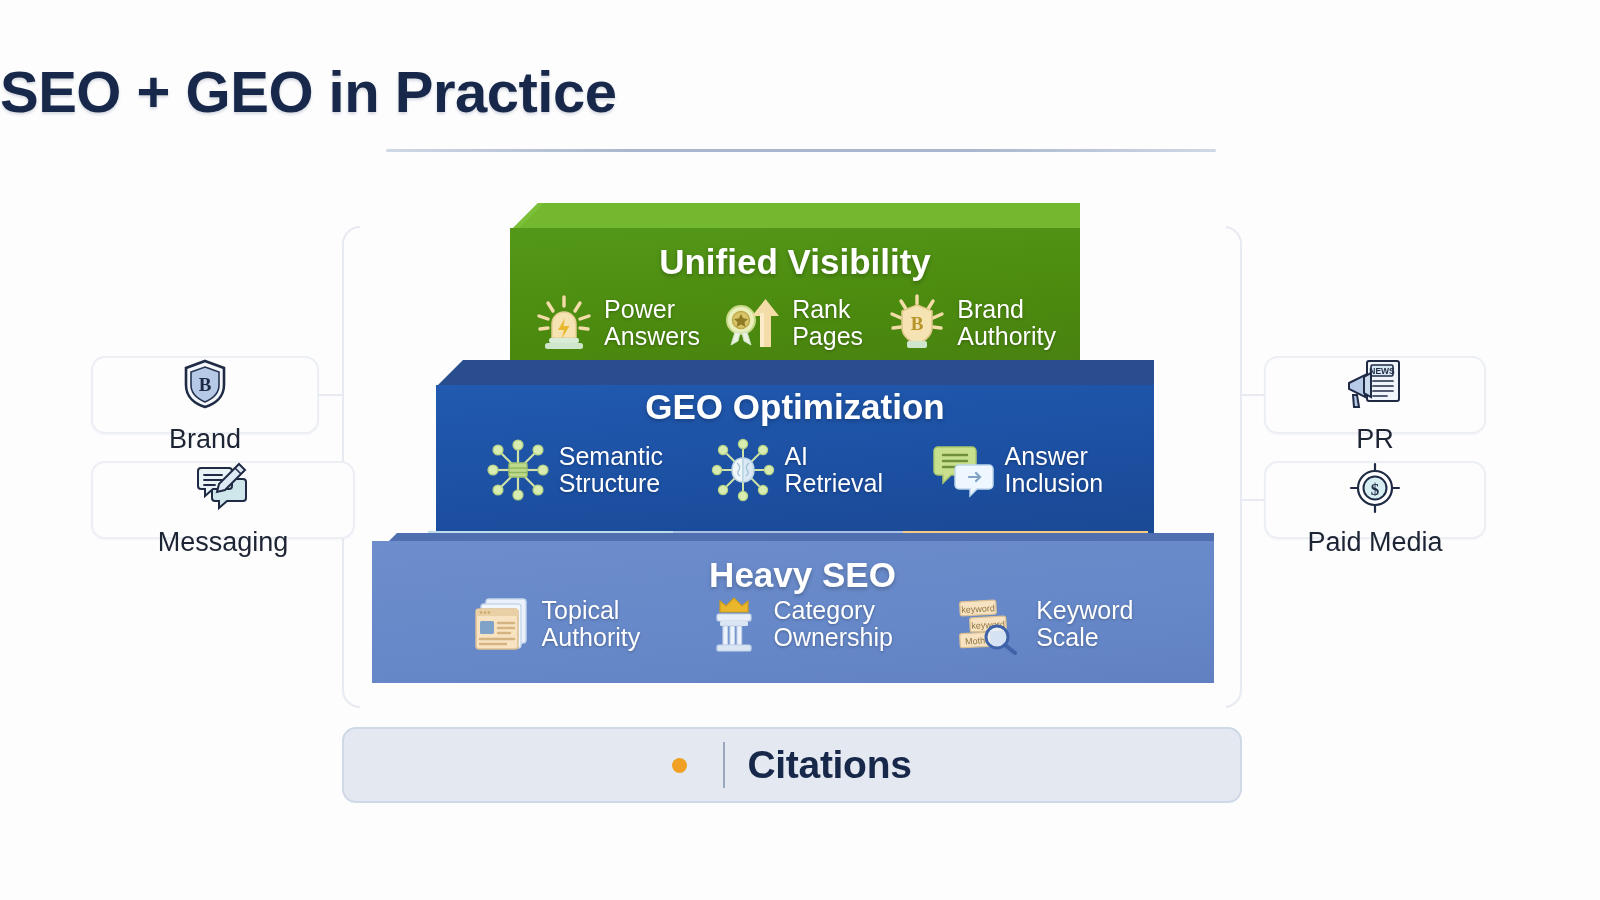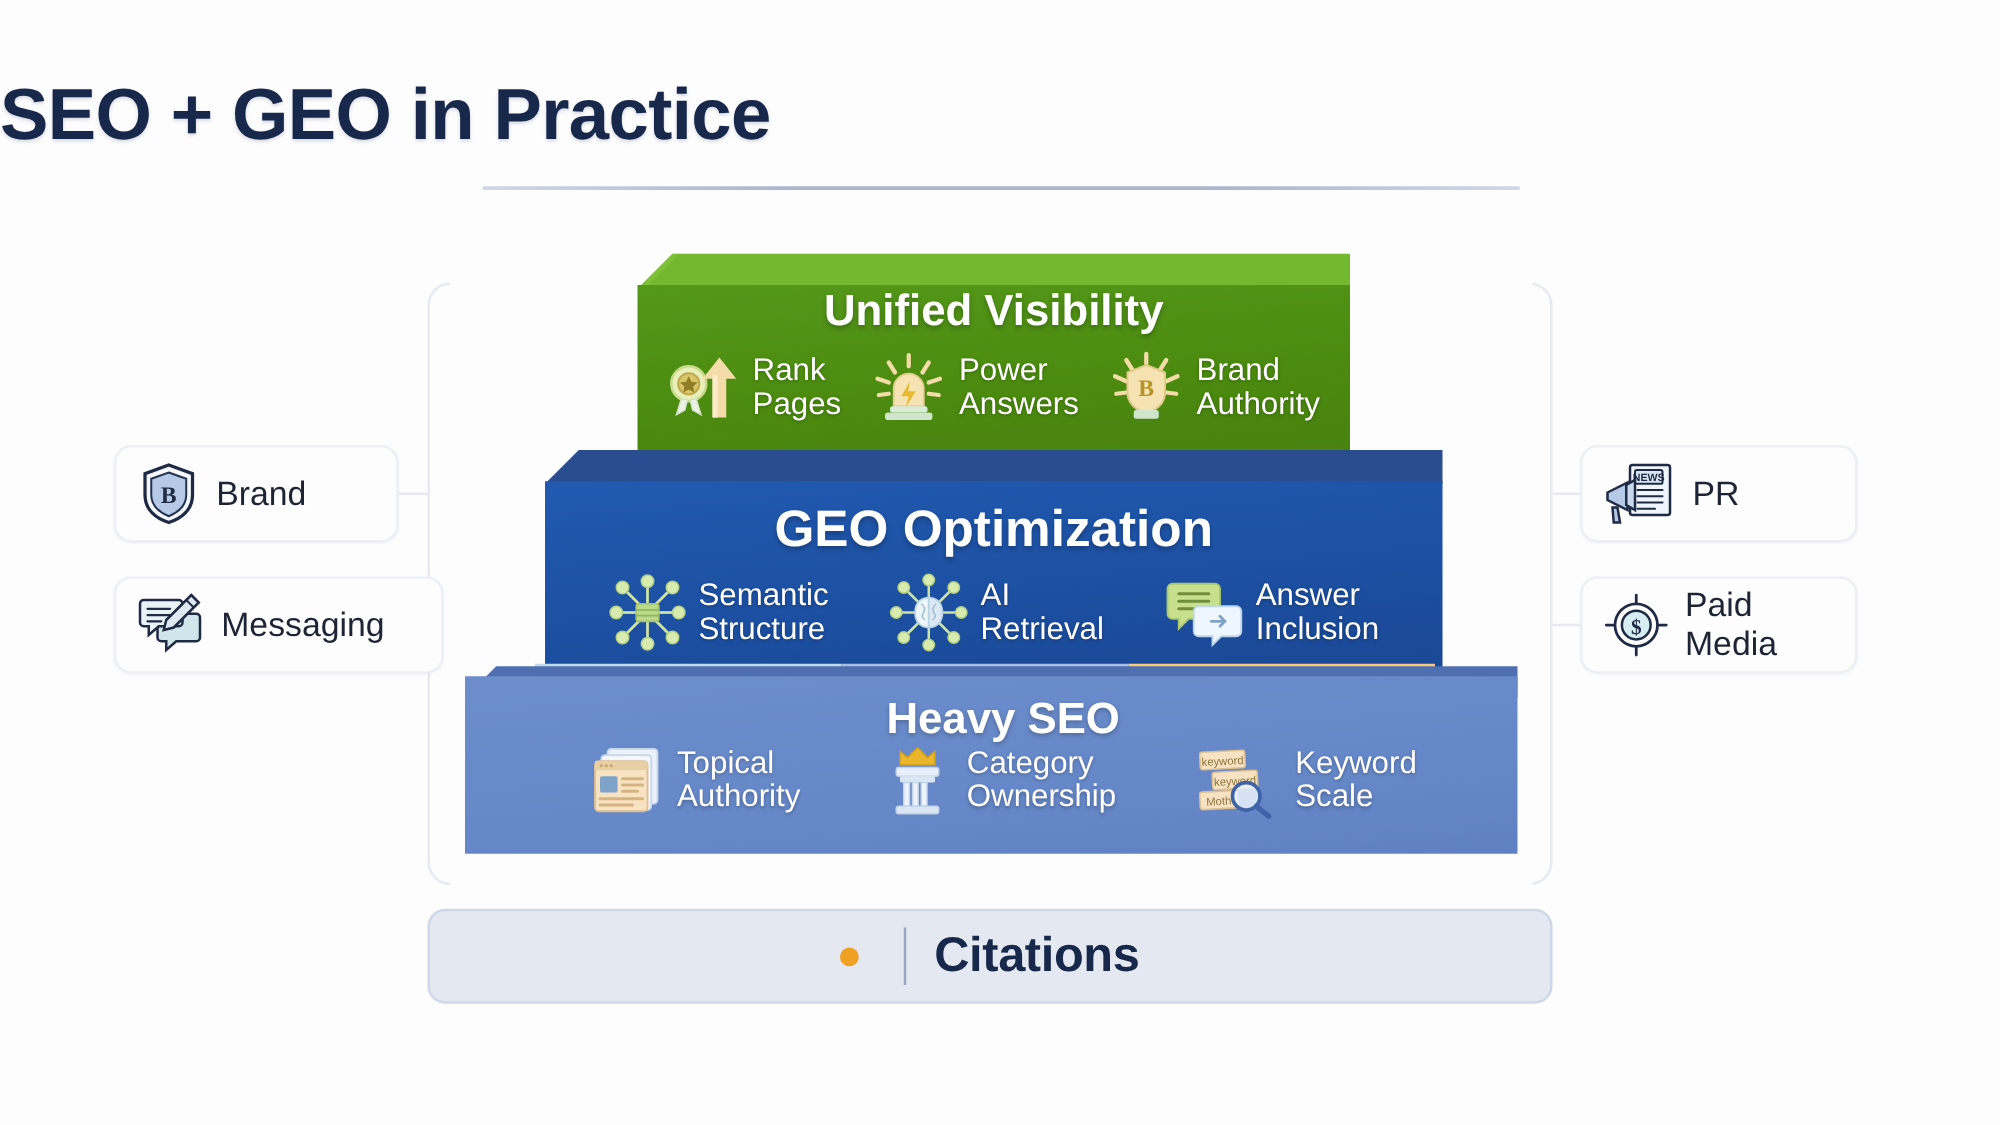--- a/index.html
+++ b/index.html
@@ -102,20 +102,21 @@
     height: 78px;
     box-sizing: border-box;
     background: #fdfdfe;
     border: 2px solid #eceff4;
     border-radius: 14px;
     display: flex;
     align-items: center;
     gap: 14px;
     padding: 0 18px;
     box-shadow: 0 1px 2px rgba(40,55,90,0.04);
+    flex-direction: column;
   }
   .side-card .sc-label {
     font-size: 27px;
     color: #1d2433;
   }
   .connector {
     position: absolute;
     height: 2px;
     background: #e7eaf0;
   }
@@ -172,43 +173,22 @@
 
       <svg class="tier-top" width="570" height="28" viewBox="0 0 570 28">
         <polygon points="0,28 28,0 570,0 570,28" fill="#74b830"></polygon>
         <polygon points="0,28 28,0 34,0 6,28" fill="#80c53a" opacity="0.6"></polygon>
       </svg>
 
       <svg style="position:absolute; left:540px; top:0; " width="32" height="182" viewBox="0 0 32 182">
         <polygon points="0,0 30,0 30,154 0,182" fill="#74b830" opacity="0"></polygon>
       </svg>
       <div class="tier-face" style="top:25px; height:157px; background:linear-gradient(175deg,#54981a 0%,#4b8a0e 55%,#497f12 100%);">
-        <div class="tier-heading" style="font-size:35px; padding-top:1px;">Unified Visibility</div>
+        <div class="tier-heading" style="font-size:35px; padding-top:14px;">Unified Visibility</div>
         <div class="tier-items" style="margin-top:12px; padding:0 12px;">
-
-          <div class="tier-item">
-            <span class="ti-icon">
-              <svg width="58" height="56" viewBox="0 0 58 56">
-                <g>
-                  <circle cx="17" cy="25" r="14" fill="#e8efb9" stroke="#c9d98a" stroke-width="2"></circle>
-                  <circle cx="17" cy="25" r="8.5" fill="#d9c56a" stroke="#bfa94c" stroke-width="1.5"></circle>
-                  <path d="M17 19 l2.2 4.3 4.8 .6 -3.5 3.3 .9 4.7 -4.4-2.4 -4.4 2.4 .9-4.7 -3.5-3.3 4.8-.6z" fill="#8f7c27"></path>
-                  <path d="M11 37 l-4 13 7-4 2-8z" fill="#eaf3e2" stroke="#cfe0c4" stroke-width="1"></path>
-                  <path d="M23 37 l4 13 -7-4 -2-8z" fill="#eaf3e2" stroke="#cfe0c4" stroke-width="1"></path>
-                </g>
-                <g>
-                  <rect x="36" y="18" width="11" height="34" fill="#f3dca7"></rect>
-                  <polygon points="41.5,4 55,21 28,21" fill="#f3dca7"></polygon>
-                  <rect x="36" y="18" width="4" height="34" fill="#fbecc9"></rect>
-                </g>
-              </svg>
-            </span>
-            <span class="ti-label">Rank
-Pages</span>
-          </div>
 
           <div class="tier-item">
             <span class="ti-icon">
               <svg width="60" height="58" viewBox="0 0 60 58">
                 <g stroke="#f3dca7" stroke-width="3.4" stroke-linecap="round">
                   <line x1="30" y1="3" x2="30" y2="12"></line>
                   <line x1="14" y1="9" x2="19" y2="17"></line>
                   <line x1="46" y1="9" x2="41" y2="17"></line>
                   <line x1="5" y1="22" x2="14" y2="25"></line>
                   <line x1="55" y1="22" x2="46" y2="25"></line>
@@ -220,20 +200,41 @@
                 <rect x="15" y="44" width="30" height="5" rx="2" fill="#d9ecd7"></rect>
                 <rect x="11" y="49" width="38" height="6" rx="2.5" fill="#cfe6cd"></rect>
               </svg>
             </span>
             <span class="ti-label">Power
 Answers</span>
           </div>
 
           <div class="tier-item">
             <span class="ti-icon">
+              <svg width="58" height="56" viewBox="0 0 58 56">
+                <g>
+                  <circle cx="17" cy="25" r="14" fill="#e8efb9" stroke="#c9d98a" stroke-width="2"></circle>
+                  <circle cx="17" cy="25" r="8.5" fill="#d9c56a" stroke="#bfa94c" stroke-width="1.5"></circle>
+                  <path d="M17 19 l2.2 4.3 4.8 .6 -3.5 3.3 .9 4.7 -4.4-2.4 -4.4 2.4 .9-4.7 -3.5-3.3 4.8-.6z" fill="#8f7c27"></path>
+                  <path d="M11 37 l-4 13 7-4 2-8z" fill="#eaf3e2" stroke="#cfe0c4" stroke-width="1"></path>
+                  <path d="M23 37 l4 13 -7-4 -2-8z" fill="#eaf3e2" stroke="#cfe0c4" stroke-width="1"></path>
+                </g>
+                <g>
+                  <rect x="36" y="18" width="11" height="34" fill="#f3dca7"></rect>
+                  <polygon points="41.5,4 55,21 28,21" fill="#f3dca7"></polygon>
+                  <rect x="36" y="18" width="4" height="34" fill="#fbecc9"></rect>
+                </g>
+              </svg>
+            </span>
+            <span class="ti-label">Rank
+Pages</span>
+          </div>
+
+          <div class="tier-item">
+            <span class="ti-icon">
               <svg width="60" height="58" viewBox="0 0 60 58">
                 <g stroke="#f3dca7" stroke-width="3.4" stroke-linecap="round">
                   <line x1="30" y1="2" x2="30" y2="10"></line>
                   <line x1="14" y1="7" x2="19" y2="15"></line>
                   <line x1="46" y1="7" x2="41" y2="15"></line>
                   <line x1="5" y1="20" x2="14" y2="24"></line>
                   <line x1="55" y1="20" x2="46" y2="24"></line>
                   <line x1="6" y1="34" x2="14" y2="33"></line>
                   <line x1="54" y1="34" x2="46" y2="33"></line>
                 </g>
@@ -253,21 +254,21 @@
       <div style="width:31%; background:#b9c9e6;"></div>
       <div style="width:39%; background:#cdeaf2;"></div>
       <div style="width:30%; background:#c4dd8e;"></div>
     </div>
 
     <div class="tier" style="left:436px; top:360px; width:718px; height:180px;">
       <svg class="tier-top" width="718" height="27" viewBox="0 0 718 27">
         <polygon points="0,27 27,0 718,0 718,27" fill="#2a4d8f"></polygon>
       </svg>
       <div class="tier-face" style="top:25px; height:155px; background:linear-gradient(175deg,#215ab0 0%,#1c4fa1 60%,#1a4893 100%);">
-        <div class="tier-heading" style="font-size:41px; padding-top:15px;">GEO Optimization</div>
+        <div class="tier-heading" style="font-size:35px; padding-top:2px;">GEO Optimization</div>
         <div class="tier-items" style="margin-top:12px; padding:0 26px;">
 
           <div class="tier-item">
             <span class="ti-icon">
               <svg width="62" height="62" viewBox="0 0 62 62">
                 <g stroke="#cfe3a6" stroke-width="2.2">
                   <line x1="31" y1="31" x2="12" y2="12"></line>
                   <line x1="31" y1="31" x2="50" y2="12"></line>
                   <line x1="31" y1="31" x2="12" y2="50"></line>
                   <line x1="31" y1="31" x2="50" y2="50"></line>

